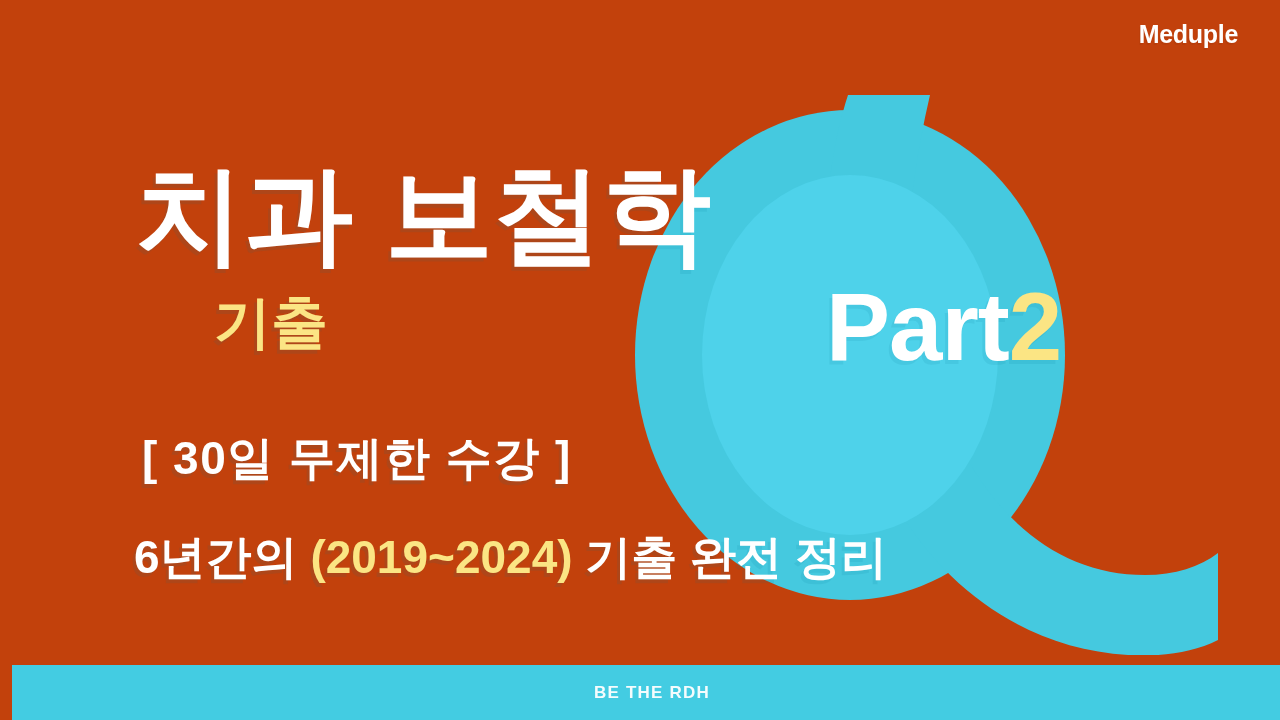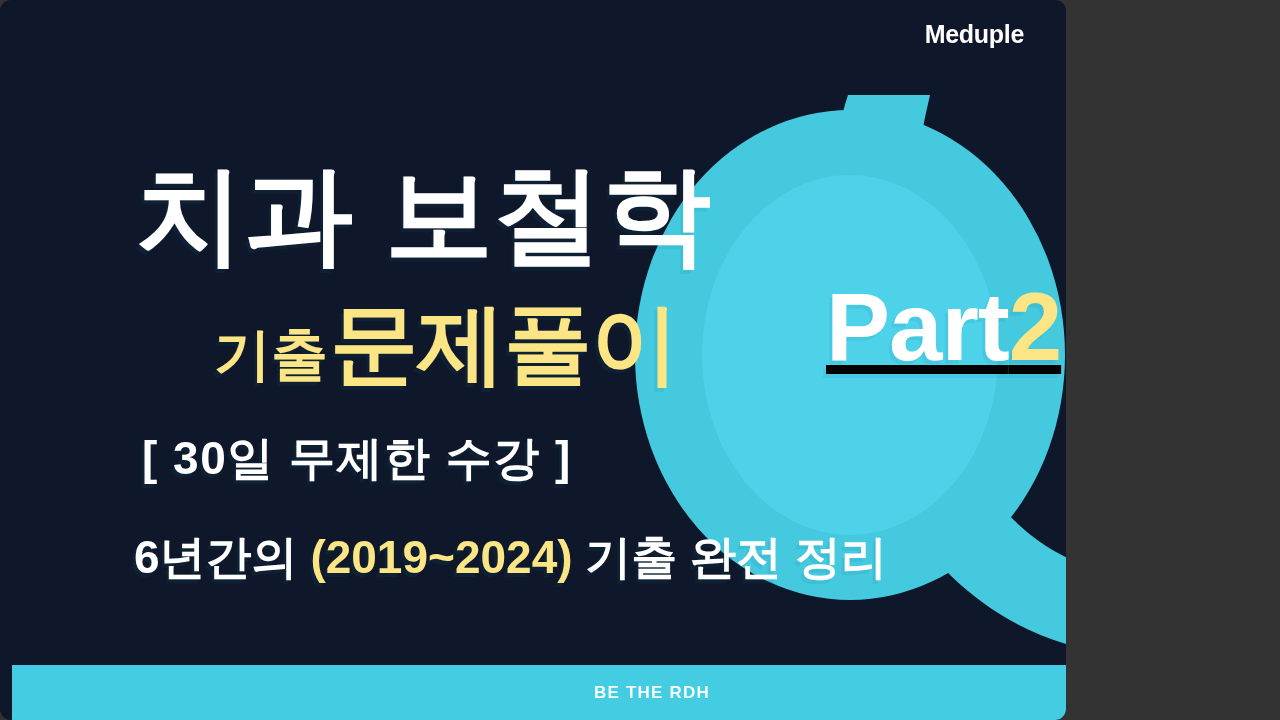--- a/index.html
+++ b/index.html
@@ -2,26 +2,25 @@
 <html><head>
 <meta charset="utf-8">
 <style>
   html, body {
     margin: 0;
     padding: 0;
     background: #333;
   }
   #stage {
     position: relative;
-    width: 1066px;
+    width: 1280px;
     height: 720px;
     overflow: hidden;
-    background: #0f172a;
+    background: #c2410c;
     font-family: "Liberation Sans", "DejaVu Sans", sans-serif;
-    border-radius: 11px;
     -webkit-font-smoothing: antialiased;
   }
 
   
   #watermark {
     position: absolute;
     left: 600px;
     top: 55px;
     width: 620px;
     height: 600px;
@@ -91,21 +90,20 @@
   }
 
   #line-part {
     position: absolute;
     left: 812px;
     top: 272px;
     white-space: nowrap;
     font-size: 96px;
     font-weight: 700;
     letter-spacing: -1px;
-    text-decoration: underline;
   }
   #part-word { color: #FFFFFF; }
   #part-num  { color: #FBE584; }
 
   
   #line-bracket {
     position: absolute;
     left: 128px;
     top: 428px;
     font-size: 46px;
@@ -167,21 +165,20 @@
   </svg>
 
   <div id="logo">Meduple</div>
 
   <div id="content">
 
     <div id="line-title" class="shadowed">치과 보철학</div>
 
     <div id="line-sub">
       <span id="sub-small" class="shadowed">기출</span>
-      <span id="sub-big" class="shadowed">문제풀이</span>
     </div>
 
     <div id="line-part">
       <span id="part-word" class="shadowed">Part</span><span id="part-num" class="shadowed">2</span>
     </div>
 
     <div id="line-bracket" class="shadowed">[  30일 무제한 수강  ]</div>
 
     <div id="line-years">
       <span class="shadowed">6년간의 </span><span id="years-range" class="shadowed">(2019~2024)</span><span class="shadowed"> 기출 완전 정리</span>

